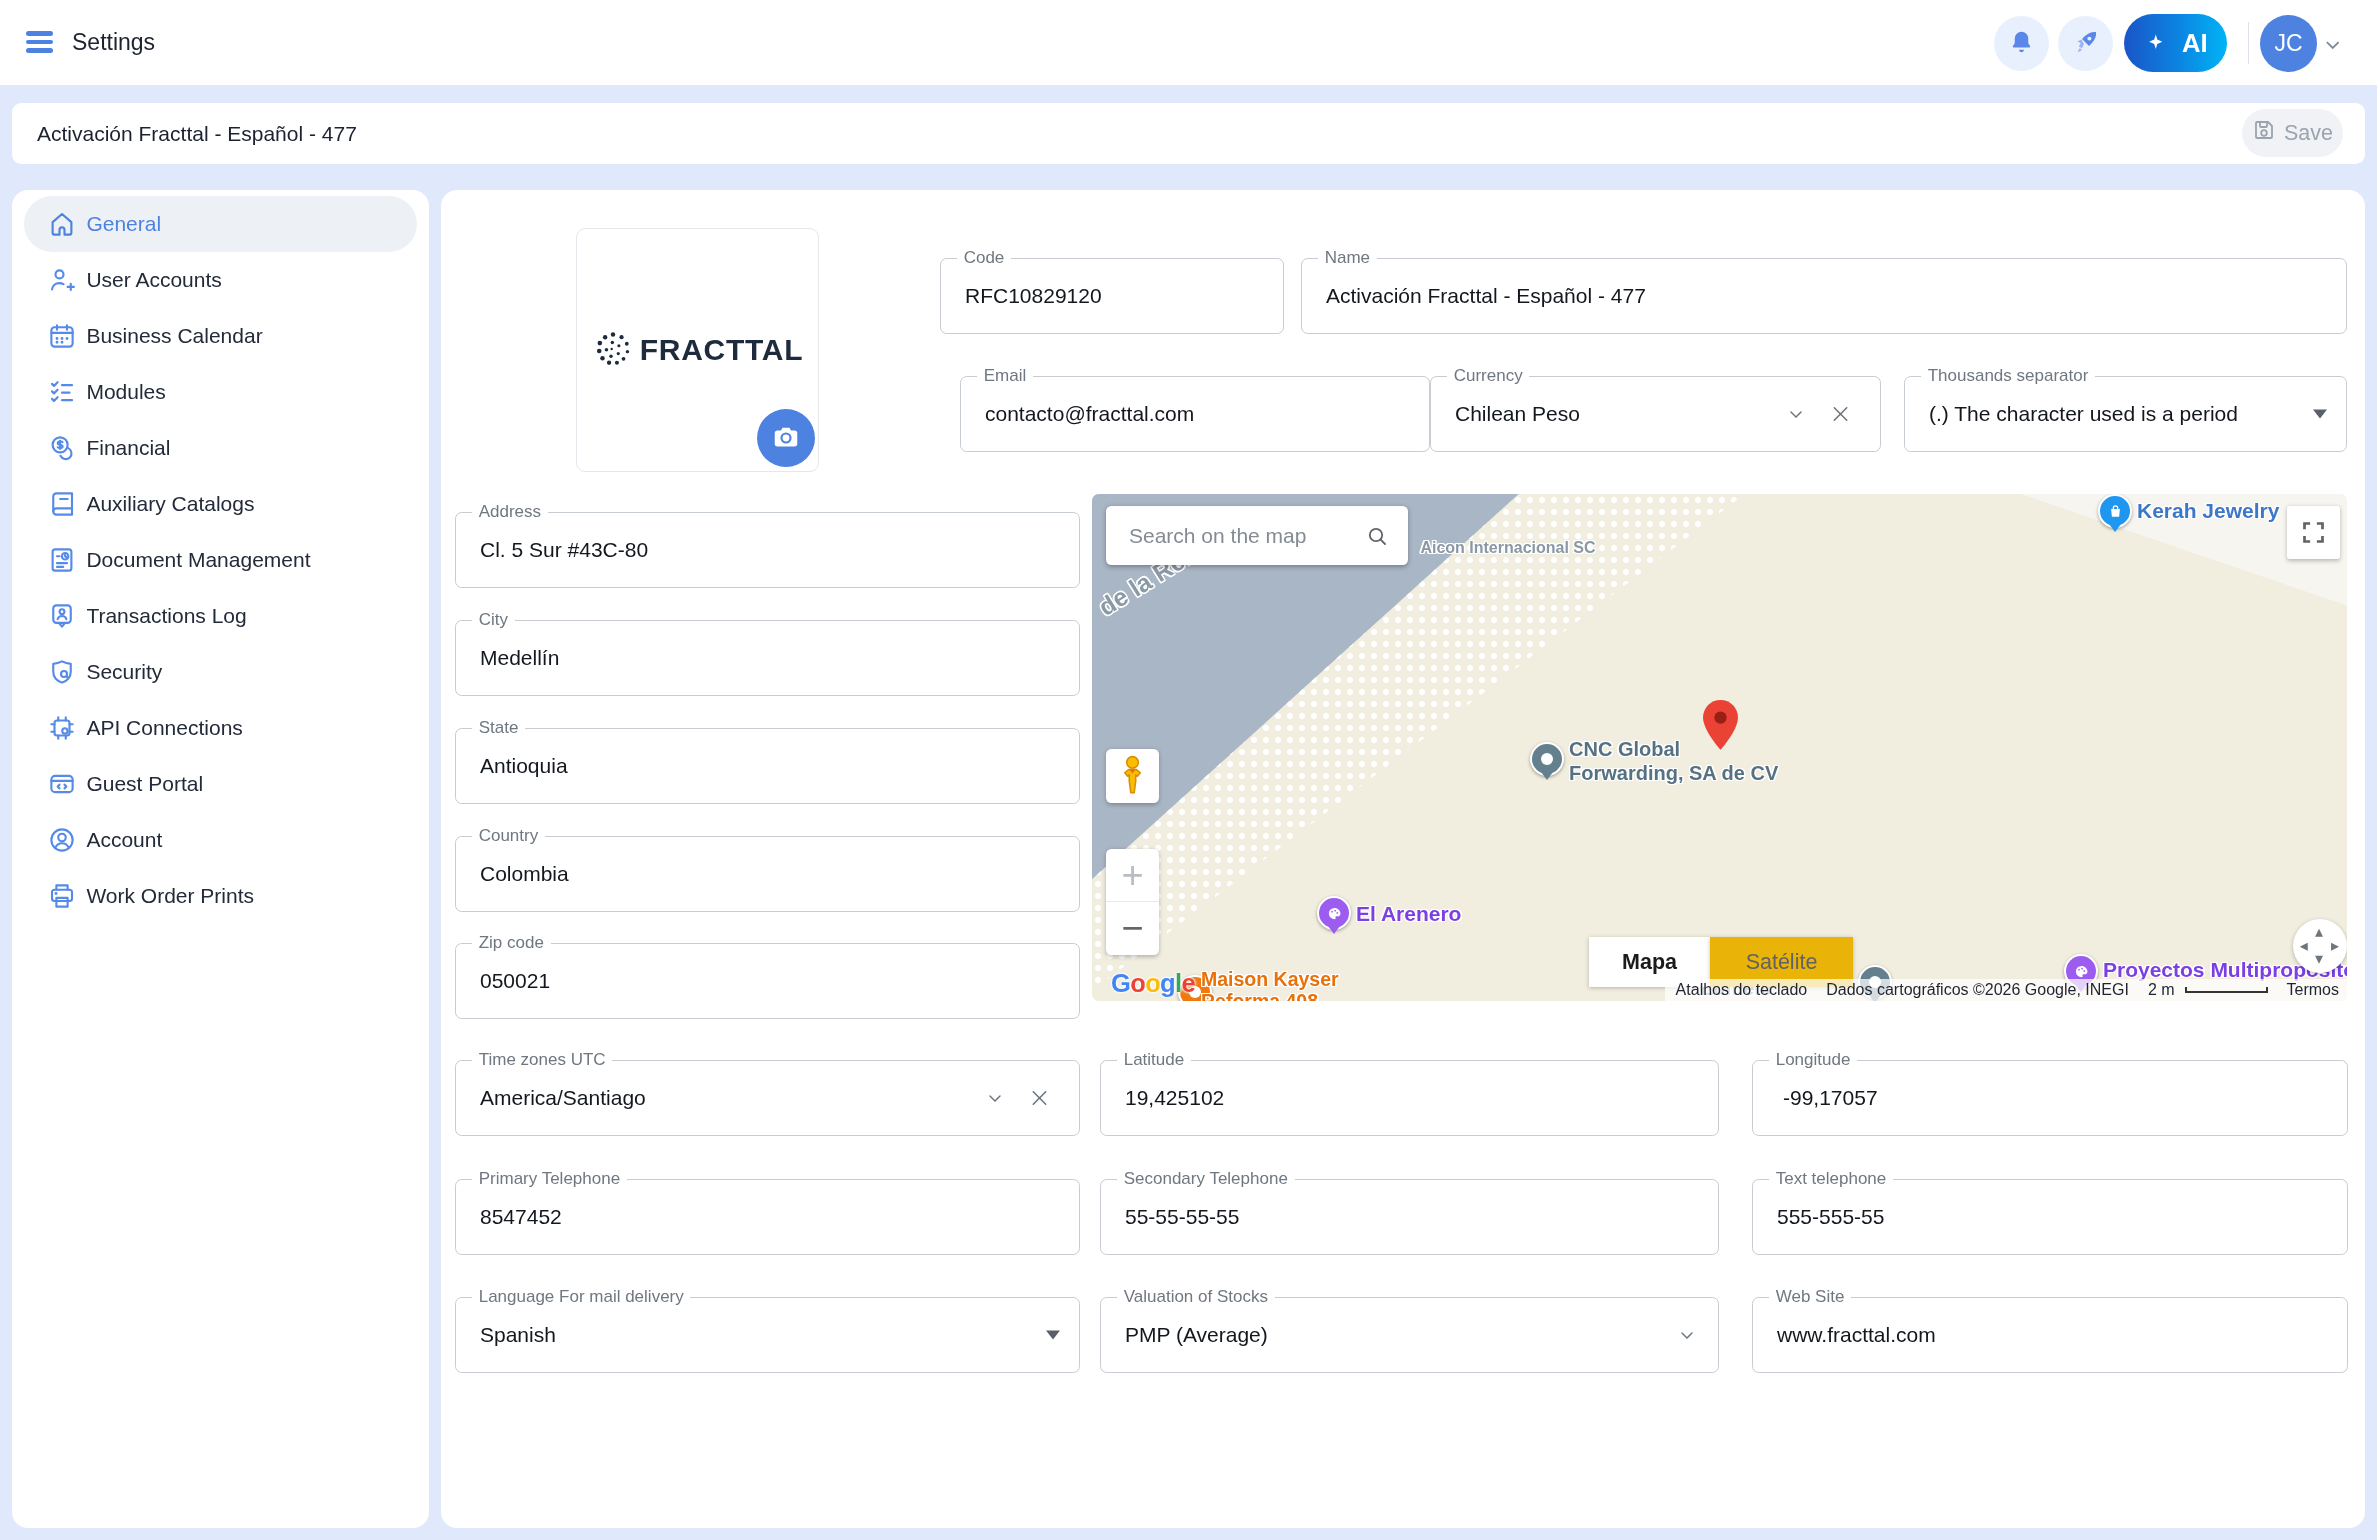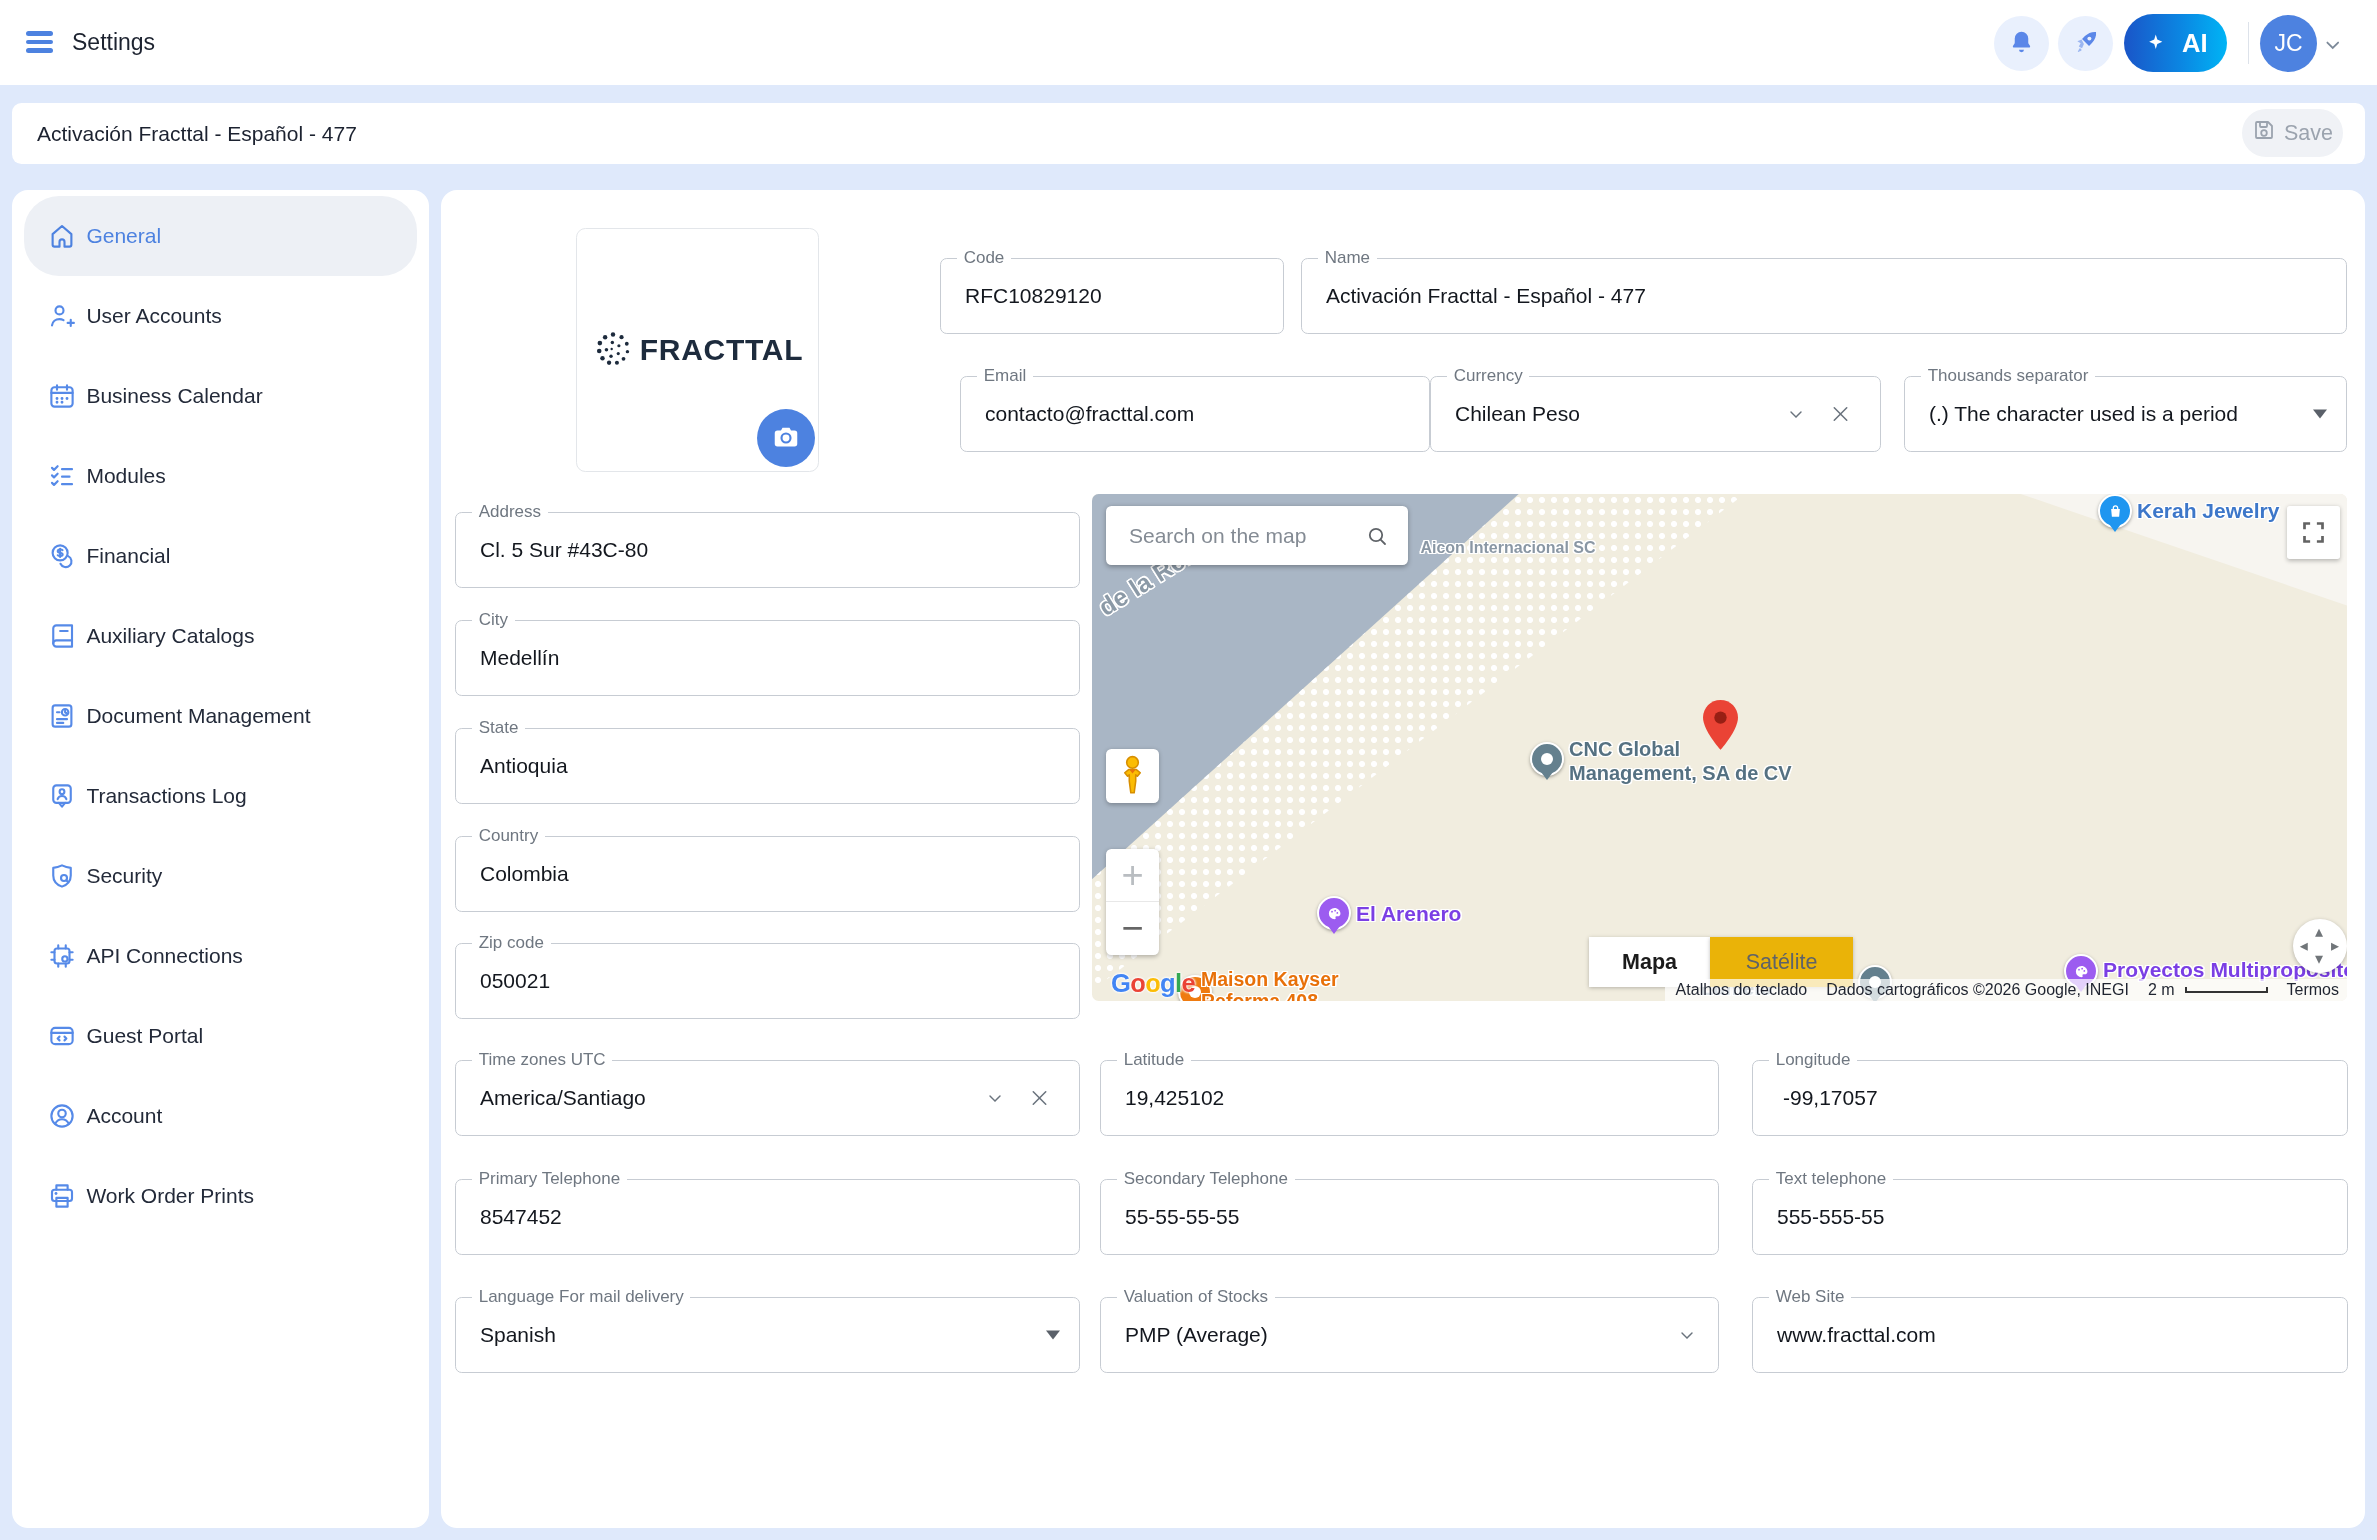--- a/index.html
+++ b/index.html
@@ -30,21 +30,21 @@
   #avatar-chevron{left:2322px;top:34px;cursor:pointer;}
 
   
   #toolbar{left:12px;top:103px;width:2353px;height:61px;border-radius:9.4px;}
   #crumb{left:25px;top:0;height:61px;display:flex;align-items:center;font-size:21px;color:#1c2230;}
   #save-btn{right:22px;top:6px;width:101px;height:48px;border-radius:27px;background:#f0f2f6;
     display:flex;align-items:center;justify-content:center;gap:8px;color:#9ba3ae;font-size:21.5px;cursor:pointer;}
 
   
   #sidebar{left:12px;top:190px;width:417px;height:1338px;border-radius:16px;padding-top:6px;box-sizing:border-box;}
-  .side-item{height:80px;margin:0 12px;border-radius:35px;display:flex;align-items:center;
+  .side-item{height:56px;margin:0 12px;border-radius:35px;display:flex;align-items:center;
     padding-left:23px;gap:9.4px;cursor:pointer;color:#232a39;font-size:21px;}
   .side-item .s-ico{width:30px;height:30px;color:#568ae8;flex:0 0 30px;display:flex;align-items:center;justify-content:center;}
   .side-item .s-ico svg{width:30px;height:30px;}
   .side-item.active{background:#edf0f5;color:#4d82e0;}
   .side-item.active .s-ico{color:#4d82e0;}
 
   
   #main{left:441px;top:190px;width:1924px;height:1338px;border-radius:16px;overflow:hidden;}
 
   #logo-box{left:135px;top:38px;width:243px;height:244px;border:1.3px solid #e3e6ea;border-radius:9.4px;
@@ -447,21 +447,21 @@
           <path d="M13 0C5.8 0 0 5.8 0 13c0 9.6 13 24 13 24s13-14.4 13-24C26 5.8 20.2 0 13 0Z" fill="#ea4335"></path>
           <circle cx="13" cy="13" r="4.6" fill="#971f14"></circle>
         </svg>
     </div>
 
     <div class="cpin" style="--pc:#64808e;left:438px;top:248px;">
         <div class="inner-dot"></div>
       </div>
     <div class="mlabel" style="left:477px;top:244px;font-size:20px;color:#557182;line-height:23.6px;">
       <div>CNC Global</div>
-      <div>Management, SA de CV</div>
+      <div>Forwarding, SA de CV</div>
     </div>
 
     <div class="cpin" style="--pc:#9c5cf0;left:225px;top:402px;">
       <svg width="15" height="15" viewBox="0 0 24 24" fill="#fff">
           <path d="M12 3a9 9 0 1 0 0 18c1.6 0 2.4-1 1.7-2.2-.6-1.1 0-2.3 1.3-2.3H17a4.5 4.5 0 0 0 4.5-4.5C21.5 7 17.2 3 12 3Z"></path>
           <circle cx="8" cy="9" r="1.4" fill="#9c5cf0"></circle>
           <circle cx="13" cy="7.5" r="1.4" fill="#9c5cf0"></circle>
           <circle cx="16.5" cy="11" r="1.4" fill="#9c5cf0"></circle>
         </svg>
     </div>

